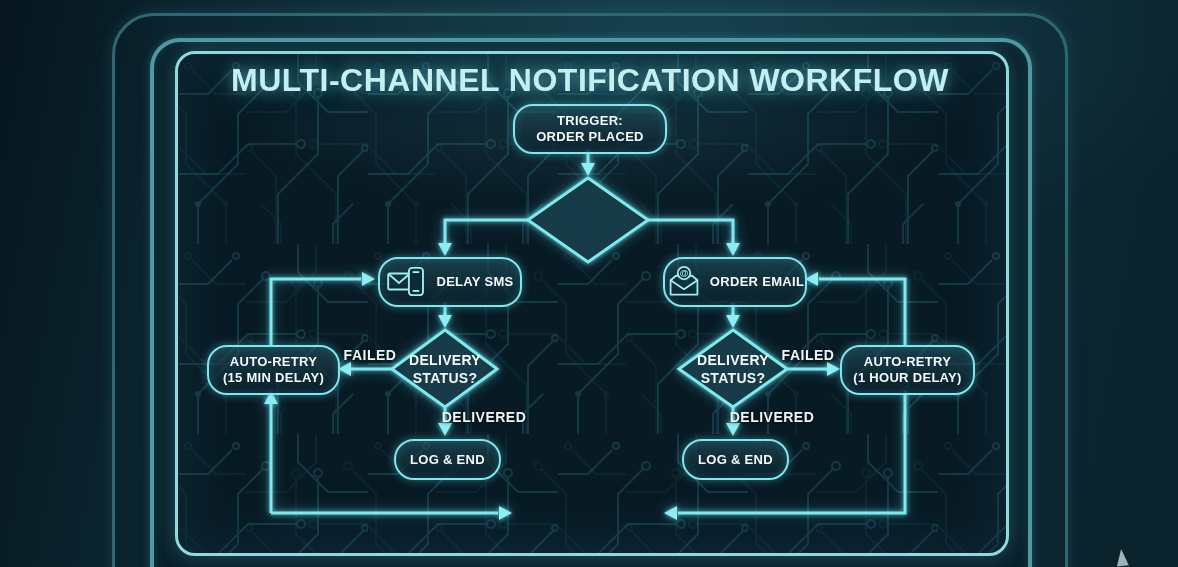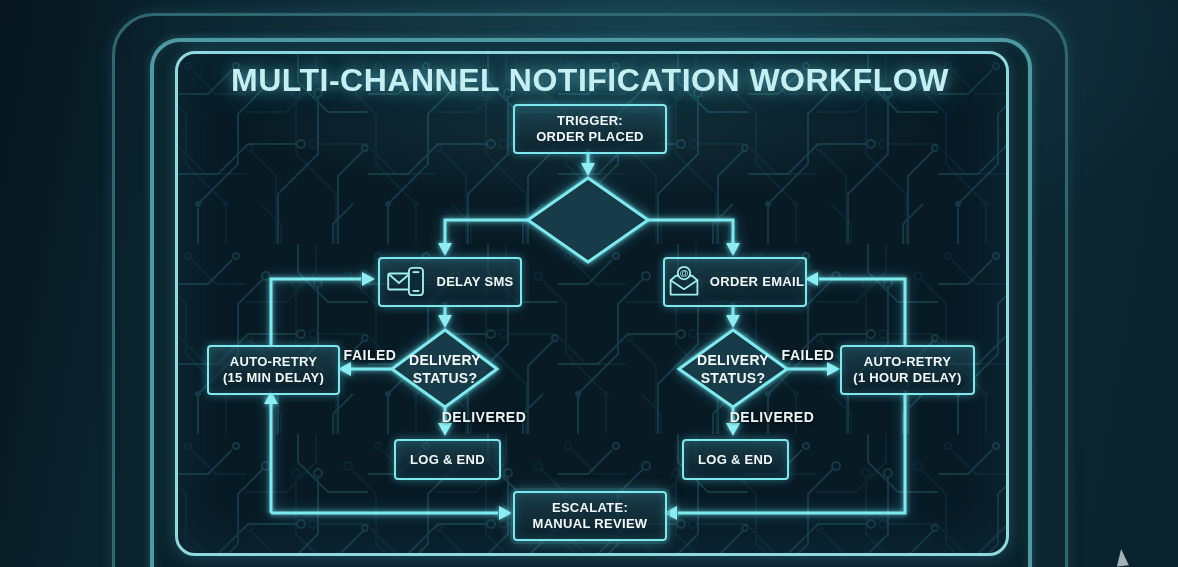--- a/index.html
+++ b/index.html
@@ -20,21 +20,21 @@
     box-shadow:0 0 20px rgba(90,200,215,.3), inset 0 0 60px rgba(18,64,80,.55);}
   .screen .vignette{position:absolute;inset:0;
     background:
       radial-gradient(ellipse 560px 180px at 50% 6%, rgba(90,195,210,.16), rgba(0,0,0,0) 70%),
       radial-gradient(ellipse 900px 520px at 50% 50%, rgba(0,0,0,0) 55%, rgba(2,10,16,.55) 100%);}
   .circuit{position:absolute;inset:0;opacity:.85;}
   .title{position:absolute;left:177px;top:62px;width:826px;text-align:center;
     font-size:32px;font-weight:bold;letter-spacing:.5px;color:#c6eff2;
     text-shadow:0 0 14px rgba(110,220,235,.6),0 0 30px rgba(60,160,180,.4);}
   .node{position:absolute;display:flex;align-items:center;justify-content:center;gap:8px;
-    border:2px solid #7fe7ee;border-radius:4px;color:#f2f8f9;font-weight:bold;text-align:center;
+    border:2px solid #7fe7ee;border-radius:20px;color:#f2f8f9;font-weight:bold;text-align:center;
     background:linear-gradient(180deg, rgba(38,88,102,.55), rgba(10,32,43,.82));
     box-shadow:0 0 10px rgba(94,226,240,.42), inset 0 0 10px rgba(94,226,240,.18);}
   .node .lbl{white-space:pre-line;line-height:1.22;font-size:13px;letter-spacing:.3px;}
   .node-strong{box-shadow:0 0 0 3px rgba(46,116,130,.35),0 0 14px rgba(110,230,245,.5),
     inset 0 0 10px rgba(94,226,240,.22);}
   .dlabel{position:absolute;transform:translate(-50%,-50%);color:#f2f8f9;font-weight:bold;
     font-size:14px;line-height:1.25;text-align:center;white-space:pre-line;letter-spacing:.3px;}
   .elabel{position:absolute;transform:translate(-50%,-50%);color:#eef5f6;font-weight:bold;
     font-size:14px;letter-spacing:.5px;text-shadow:0 1px 3px rgba(0,0,0,.7);}
   .connectors{position:absolute;inset:0;
@@ -162,24 +162,20 @@
   </div>
 
   <div class="node" style="left:394px;top:439px;width:103px;height:37px;">
     <span class="lbl">LOG &amp; END</span>
   </div>
 
   <div class="node" style="left:682px;top:439px;width:103px;height:37px;">
     <span class="lbl">LOG &amp; END</span>
   </div>
 
-  <div class="node node-strong" style="left:513px;top:491px;width:150px;height:46px;">
-    <span class="lbl">ESCALATE:
-MANUAL REVIEW</span>
-  </div>
 
   <div class="dlabel" style="left:445px;top:369px;">DELIVERY
 STATUS?</div>
   <div class="dlabel" style="left:733px;top:369px;">DELIVERY
 STATUS?</div>
 
   <div class="elabel" style="left:370px;top:355px;">FAILED</div>
   <div class="elabel" style="left:808px;top:355px;">FAILED</div>
   <div class="elabel" style="left:484px;top:417px;">DELIVERED</div>
   <div class="elabel" style="left:772px;top:417px;">DELIVERED</div>

